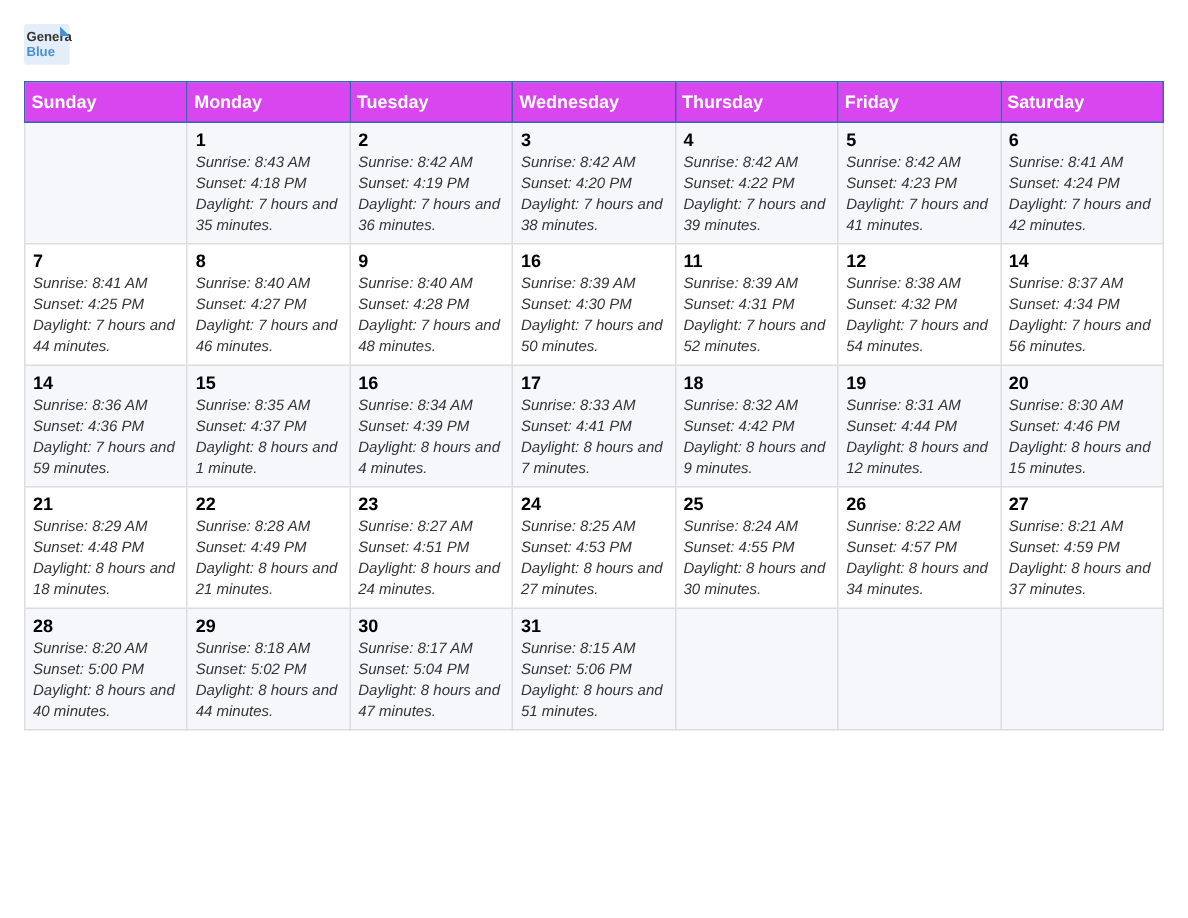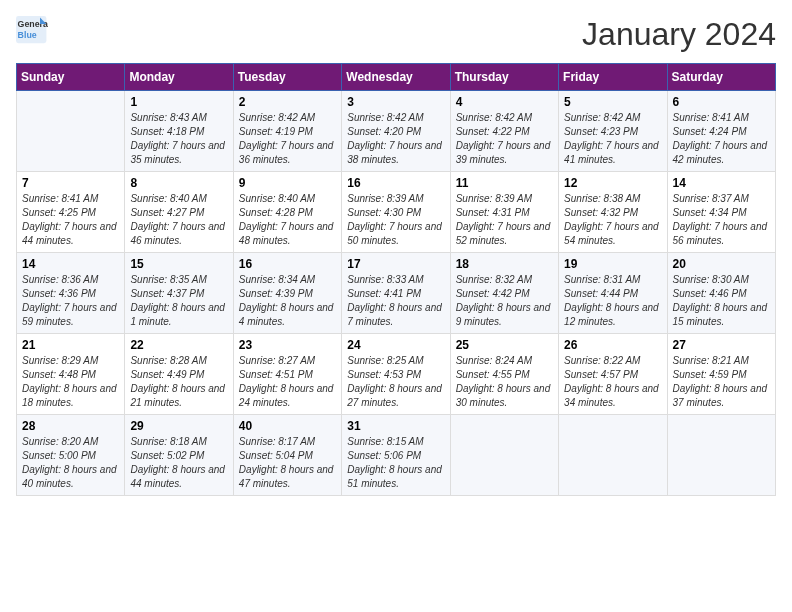--- a/index.html
+++ b/index.html
@@ -36,21 +36,21 @@
     .location {
       font-size: 14px;
       color: #555;
     }
     table {
       width: 100%;
       border-collapse: collapse;
       font-size: 11px;
     }
     thead tr th {
-      background-color: #701a75;
+      background-color: #d946ef;
       color: #fff;
       padding: 6px 4px;
       text-align: left;
       font-size: 12px;
       border: 1px solid #3a62b0;
     }
     tbody tr td {
       vertical-align: top;
       padding: 4px 5px;
       border: 1px solid #ddd;
@@ -86,21 +86,20 @@
 <div class="header">
   <div class="logo">
     <svg class="logo-icon" viewBox="0 0 40 35">
       <rect x="0" y="0" width="38" height="34" rx="3" fill="#4a90d9" opacity="0.15"></rect>
       <text x="2" y="14" font-size="11" font-weight="bold" fill="#333">General</text>
       <text x="2" y="27" font-size="11" font-weight="bold" fill="#4a90d9">Blue</text>
       <polygon points="30,2 38,10 30,10" fill="#4a90d9"></polygon>
     </svg>
   </div>
   <div class="title-block">
-    <div class="month-year">January 2024</div>
   </div>
 </div>
 
 <table>
   <thead>
     <tr>
     <th>Sunday</th>
         <th>Monday</th>
         <th>Tuesday</th>
         <th>Wednesday</th>
@@ -230,21 +229,21 @@
       <tr>
         <td>
           <span class="day-num">28</span>
           <div class="day-info">Sunrise: 8:20 AM<br>Sunset: 5:00 PM<br>Daylight: 8 hours and 40 minutes.</div>
         </td>
         <td>
           <span class="day-num">29</span>
           <div class="day-info">Sunrise: 8:18 AM<br>Sunset: 5:02 PM<br>Daylight: 8 hours and 44 minutes.</div>
         </td>
         <td>
-          <span class="day-num">40</span>
+          <span class="day-num">30</span>
           <div class="day-info">Sunrise: 8:17 AM<br>Sunset: 5:04 PM<br>Daylight: 8 hours and 47 minutes.</div>
         </td>
         <td>
           <span class="day-num">31</span>
           <div class="day-info">Sunrise: 8:15 AM<br>Sunset: 5:06 PM<br>Daylight: 8 hours and 51 minutes.</div>
         </td>
         <td class="empty"></td>
         <td class="empty"></td>
         <td class="empty"></td>
       </tr>

